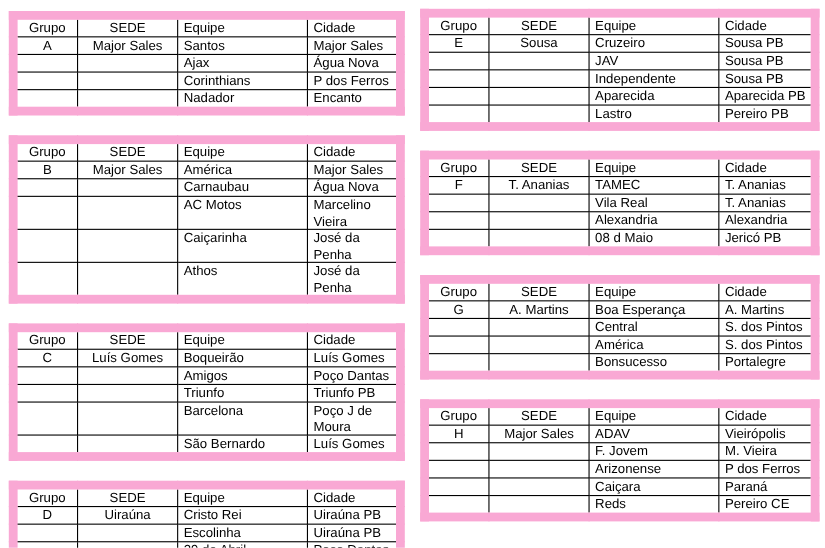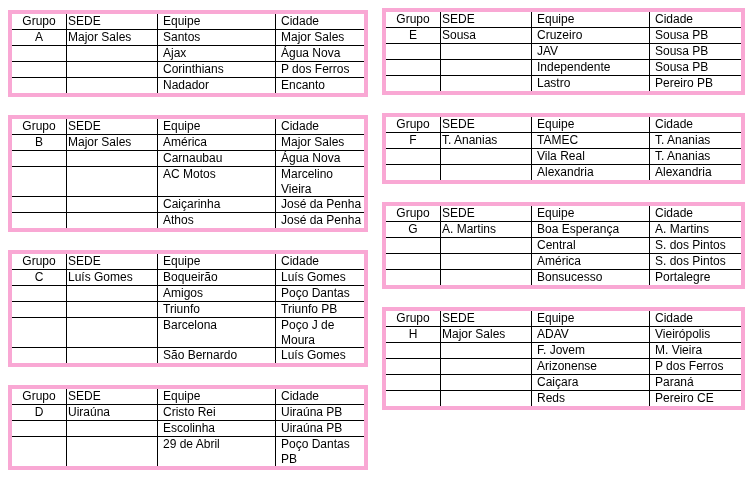--- a/index.html
+++ b/index.html
@@ -6,30 +6,30 @@
   body {
     width: 750px; height: 498px; overflow: hidden;
     font-family: "Liberation Sans", sans-serif; color: #000000;
   }
   .page { display: flex; align-items: flex-start; padding: 8px 0 0 8px; gap: 14px; }
   .tcol { display: flex; flex-direction: column; gap: 18px; }
   .tcol-left  { width: 360px; margin-top: 2px; }
   .tcol-right { width: 363px; }
   table {
     border-collapse: collapse; table-layout: fixed; width: 100%;
-    border: 4px solid #f9a8d4;
+    border: 8px solid #f9a8d4;
   }
   th, td {
     border: 1px solid #000000;
     font-size: 12px; line-height: 14.5px; font-weight: normal;
     padding: 0 2px 0 5px; text-align: left; vertical-align: top;
     white-space: pre-line; overflow: hidden; height: 15px;
   }
   .c0 { width: 52px; text-align: center; padding: 0 1px; }
-  .c1 { width: 88px; text-align: left; padding: 0 1px; }
+  .c1 { width: 88px; text-align: center; padding: 0 1px; }
   .c2 { width: 110px; }
 </style>
 </head>
 <body>
 
 <div class="page">
   <div class="tcol tcol-left">
   <table>
     <thead>
       <tr>
@@ -211,20 +211,26 @@
           </tr>
           <tr>
             <td class="c0"></td>
             <td class="c1"></td>
             <td class="c2">Independente</td>
             <td class="c3">Sousa PB</td>
           </tr>
           <tr>
             <td class="c0"></td>
             <td class="c1"></td>
+            <td class="c2">Aparecida</td>
+            <td class="c3">Aparecida PB</td>
+          </tr>
+          <tr>
+            <td class="c0"></td>
+            <td class="c1"></td>
             <td class="c2">Lastro</td>
             <td class="c3">Pereiro PB</td>
           </tr>
         </tbody>
   </table>
 
   <table>
     <thead>
       <tr>
             <th class="c0">Grupo</th>
@@ -245,20 +251,26 @@
             <td class="c1"></td>
             <td class="c2">Vila Real</td>
             <td class="c3">T. Ananias</td>
           </tr>
           <tr>
             <td class="c0"></td>
             <td class="c1"></td>
             <td class="c2">Alexandria</td>
             <td class="c3">Alexandria</td>
           </tr>
+          <tr>
+            <td class="c0"></td>
+            <td class="c1"></td>
+            <td class="c2">08 d Maio</td>
+            <td class="c3">Jericó PB</td>
+          </tr>
         </tbody>
   </table>
 
   <table>
     <thead>
       <tr>
             <th class="c0">Grupo</th>
             <th class="c1">SEDE</th>
             <th class="c2">Equipe</th>
             <th class="c3">Cidade</th>

